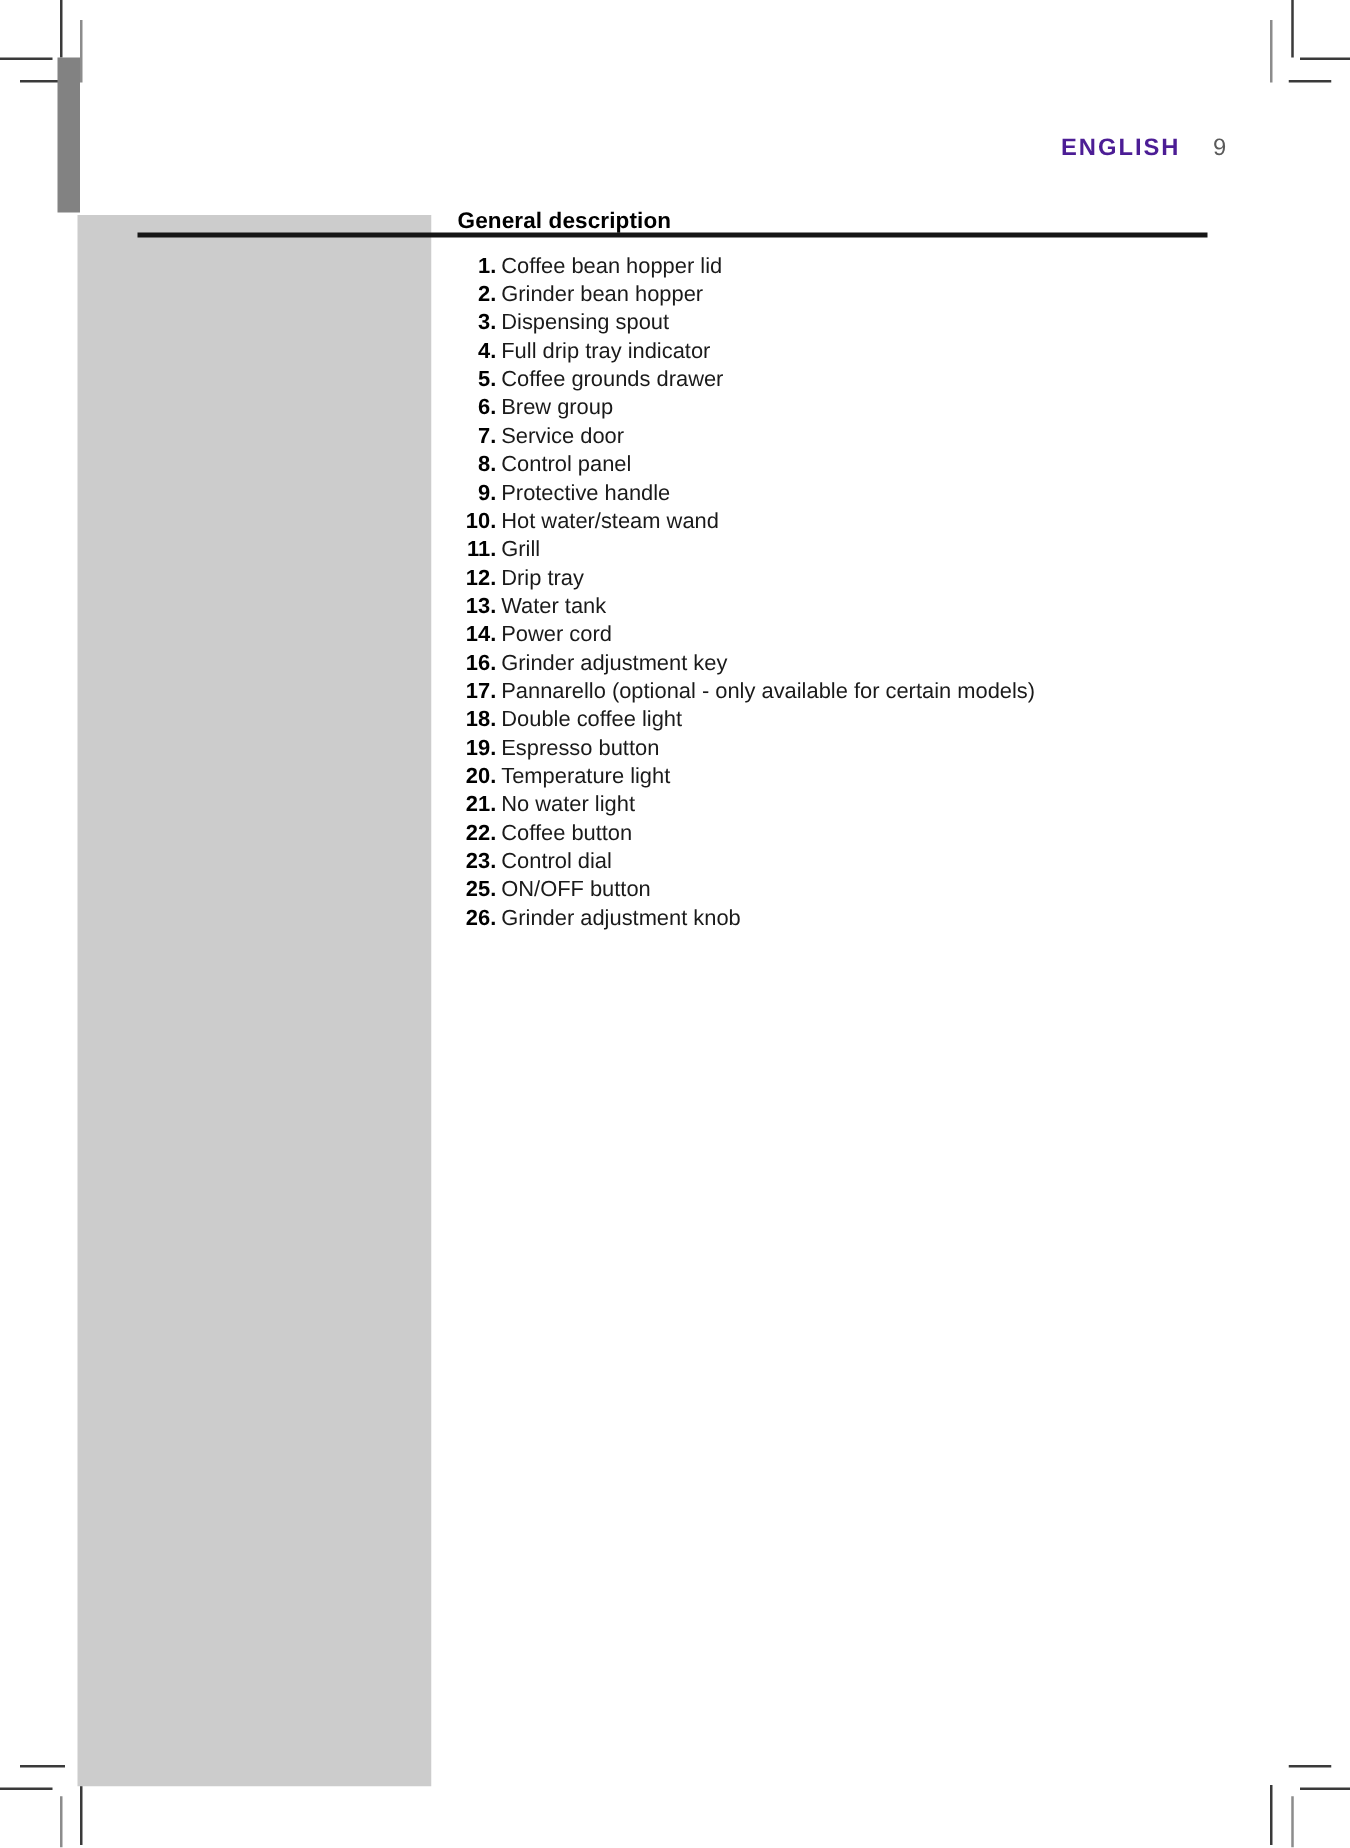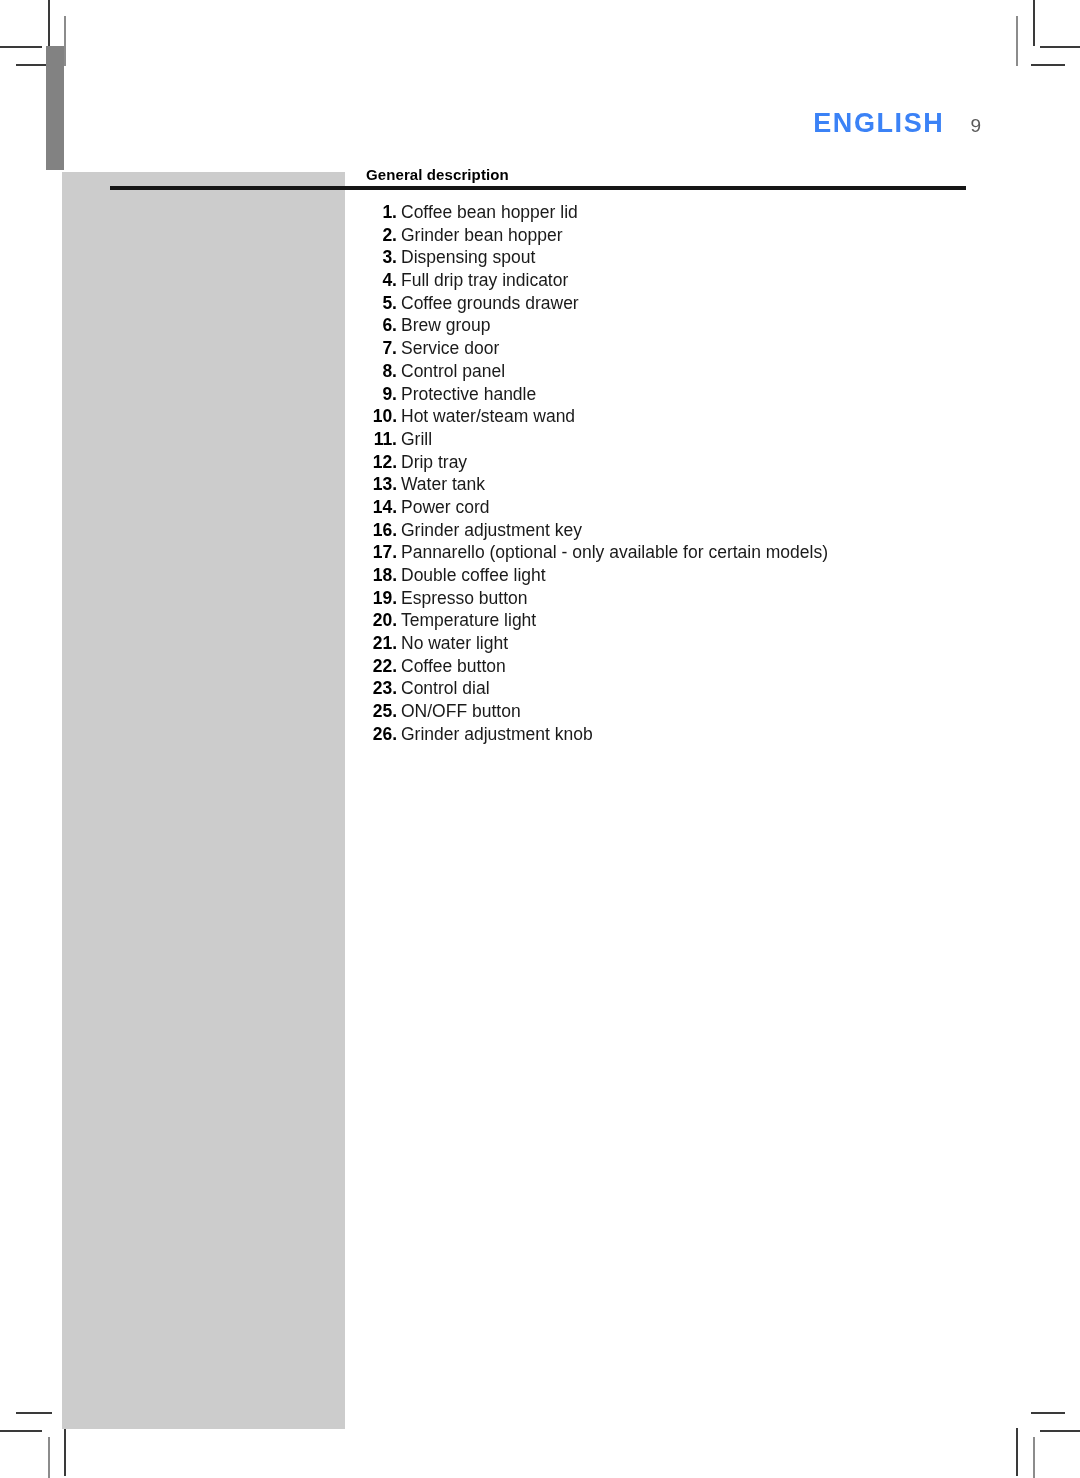--- a/index.html
+++ b/index.html
@@ -68,39 +68,39 @@
   
   .running-header {
     position: absolute;
     left: 0;
     top: 108px;
     width: 981px;
     text-align: right;
     white-space: nowrap;
   }
   .running-header .lang {
-    font-size: 27px;
+    font-size: 19px;
     font-weight: bold;
     letter-spacing: 1.6px;
-    color: #3b82f6;
+    color: #4c1d95;
     text-align: right;
   }
   .running-header .pageno {
     font-size: 19px;
     font-weight: normal;
     color: #5a5a5a;
     margin-left: 26px;
   }
 
   
   .section-title {
     position: absolute;
     left: 366px;
     top: 166px;
-    font-size: 15px;
+    font-size: 18px;
     font-weight: bold;
     color: #000000;
     letter-spacing: 0.1px;
   }
   .title-rule {
     position: absolute;
     left: 110px;
     top: 186px;
     width: 856px;
     height: 4px;

